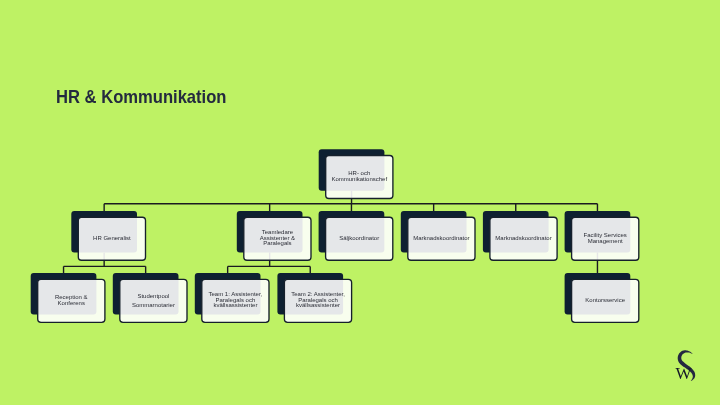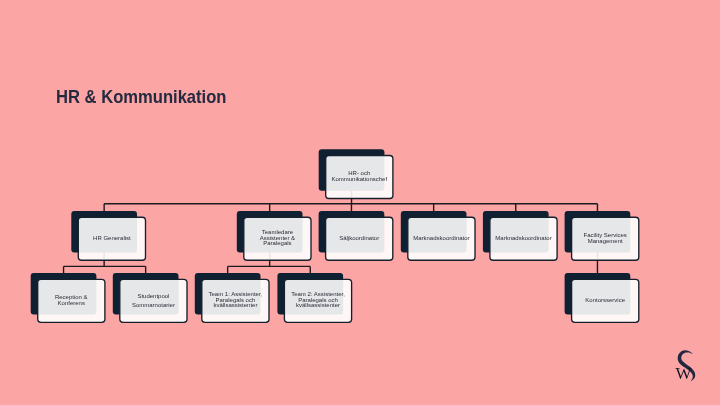--- a/index.html
+++ b/index.html
@@ -1,17 +1,17 @@
 <!DOCTYPE html>
 <html><head>
 <meta charset="utf-8">
 <style>
   html,body{margin:0;padding:0;}
   body{width:720px;height:405px;background:#f1f1f1;font-family:"Liberation Sans",sans-serif;overflow:hidden;-webkit-font-smoothing:antialiased;}
-  .slide{position:relative;width:720px;height:405px;background:#fca5a5;}
+  .slide{position:relative;width:720px;height:405px;background:#bef264;}
   .title{opacity:0.999;position:absolute;left:55.5px;top:88.3px;font-size:18.2px;font-weight:bold;color:#242a40;line-height:1;transform:scaleX(0.912) translateZ(0);transform-origin:0 0;white-space:nowrap;}
   svg.chart{position:absolute;left:0;top:0;width:720px;height:405px;}
   .node{position:absolute;width:76px;height:52px;}
   .card{position:absolute;left:7.0px;top:6.2px;width:67.2px;height:43px;
        display:flex;align-items:center;justify-content:center;}
   .label{text-align:center;opacity:0.999;transform:translateZ(0);font-size:6px;color:#2b2d36;line-height:5.8px;padding:0 4px;position:relative;top:-0.2px;}
   .logo{position:absolute;left:673px;top:348px;width:30px;height:36px;}
 </style>
 </head>
 <body>

